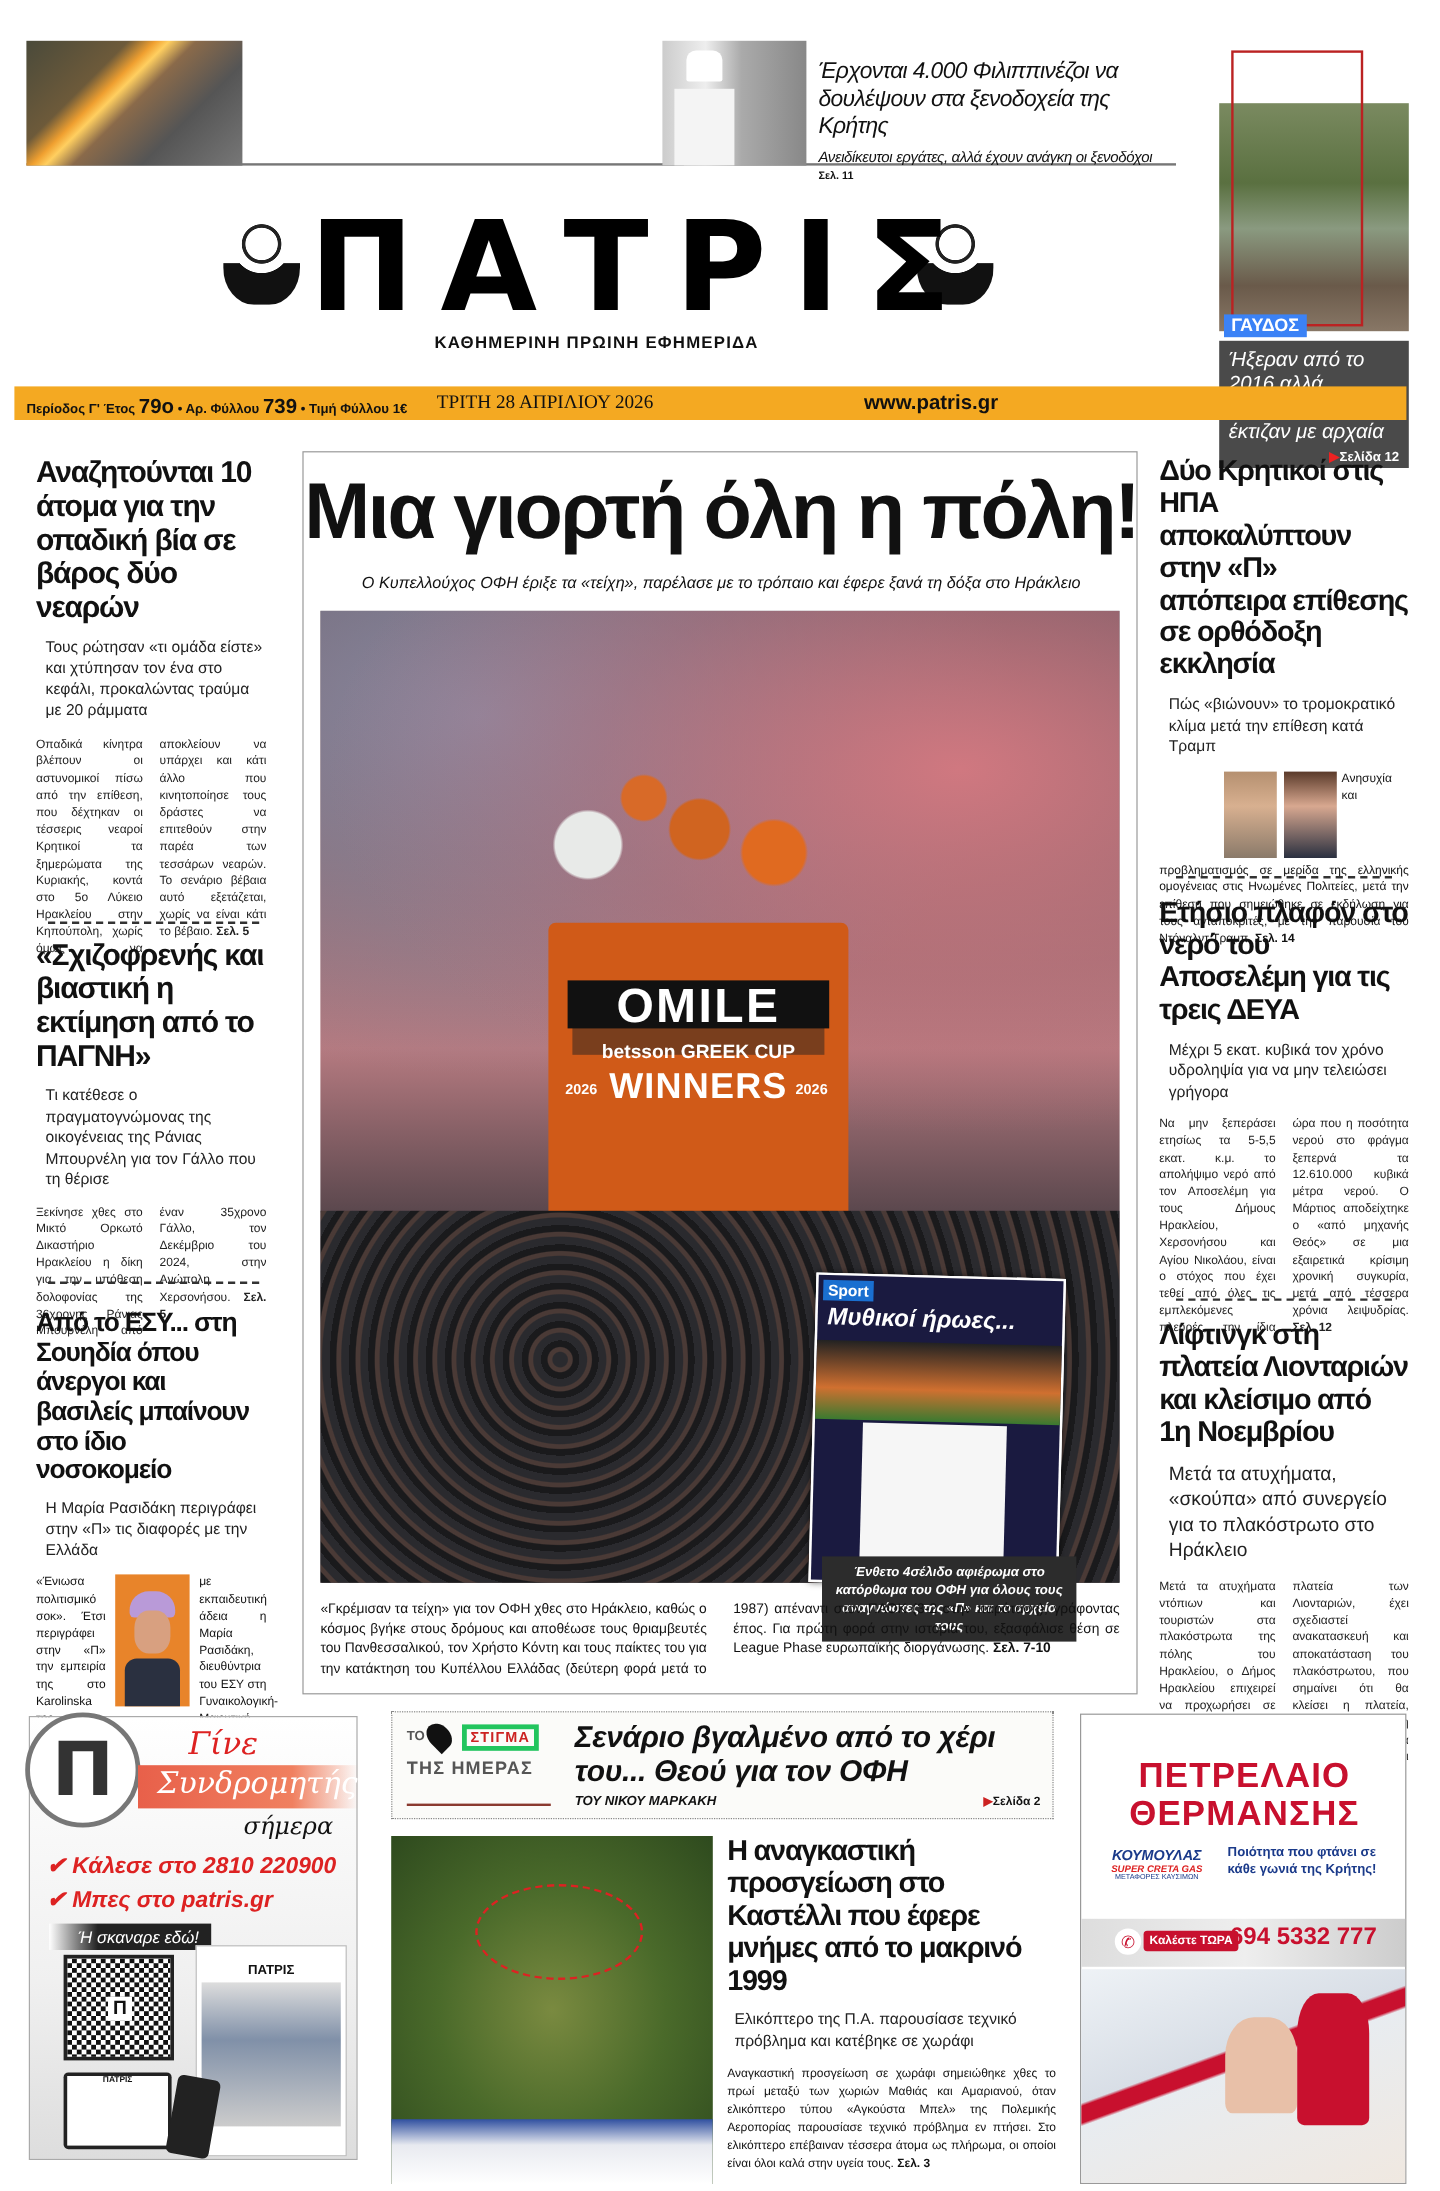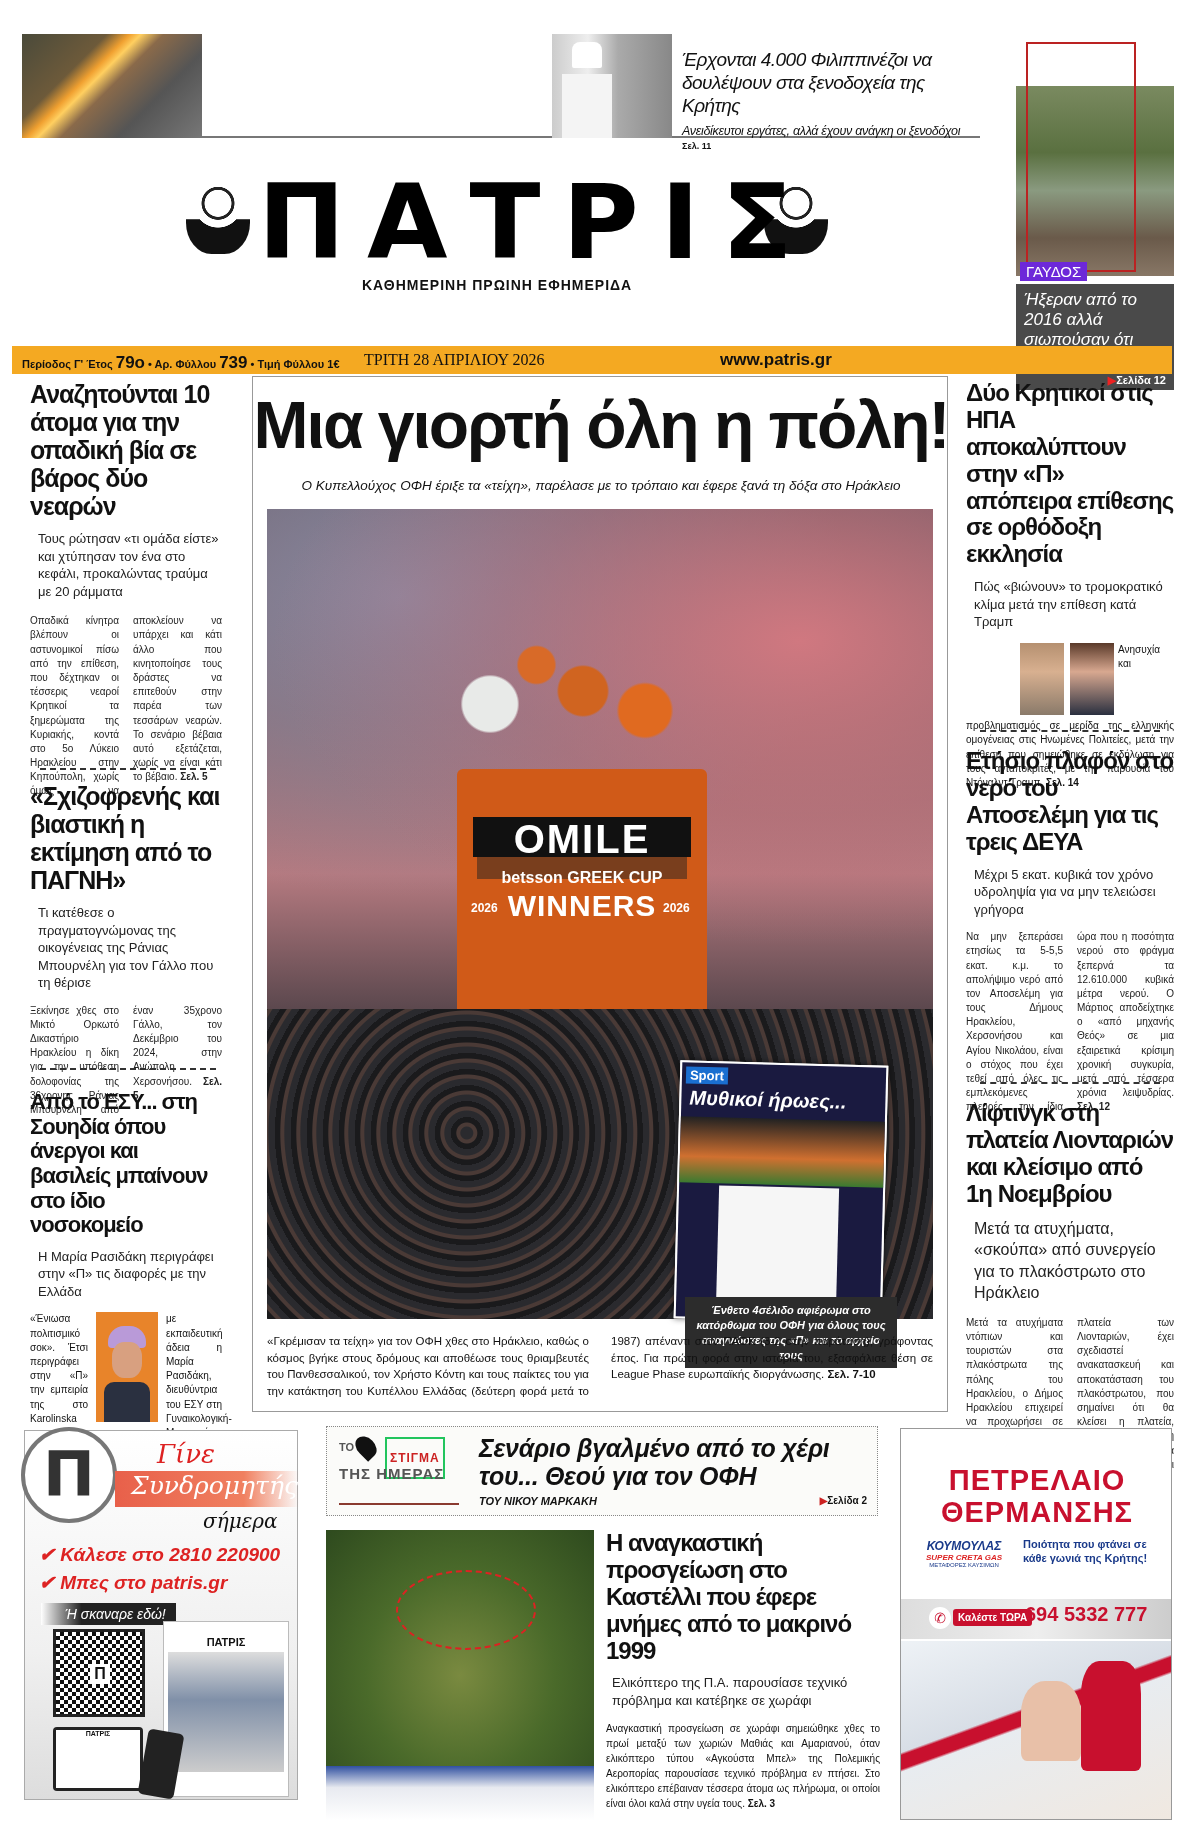--- a/index.html
+++ b/index.html
@@ -22,21 +22,21 @@
   .logo { font-weight: bold; font-size: 104px; letter-spacing: 22px; line-height: 1; color: #000; font-family: "DejaVu Sans", sans-serif; }
   .tagline { font-weight: bold; font-size: 14px; letter-spacing: 1px; }
   .portrait { width: 64px; height: 78px; border-radius: 50% 50% 40% 40%; background: radial-gradient(circle at 50% 35%, #fff 0 22%, #222 23% 27%, #fff 28% 40%, transparent 41%), linear-gradient(#fff 55%, #111 56%); }
 
   
   .band { background: #f4a922; height: 28px; }
   .band-text { font-size: 11px; font-weight: bold; }
 
   
   .gavdos { background: #4a4a4a; }
-  .gavdos-tag { background: #6d28d9; color: #fff; font-size: 15px; padding: 1px 6px; }
+  .gavdos-tag { background: #3b82f6; color: #fff; font-size: 15px; padding: 1px 6px; font-weight: bold; }
   .gavdos-text { color: #fff; font-style: italic; font-size: 17px; line-height: 1.18; }
 
   
   .main-box { border: 1px solid #999; }
   .main-title { font-weight: bold; font-size: 66px; letter-spacing: -2px; text-align: center; }
   .main-sub { font-style: italic; font-size: 13.5px; text-align: center; }
   .main-photo { background: linear-gradient(180deg, #6a5c66 0%, #8a6a70 25%, #b57a80 45%, #4a3e44 65%, #2a2226 100%); }
   .bus { background: #d05a18; border-radius: 6px; }
   .omile { background: #111; color: #fff; font-weight: bold; font-size: 40px; text-align: center; letter-spacing: 2px; }
   .inset { background: #fff; border: 2px solid #fff; box-shadow: 0 0 6px rgba(0,0,0,0.6); }
@@ -79,21 +79,21 @@
       <span style="color:#e22;">▶</span><span>Σελίδα 12</span>
     </div>
   </div>
 </div>
 
 <div class="abs portrait" style="left:186px;top:176px;"></div>
 <div class="abs portrait" style="left:764px;top:176px;"></div>
 <div class="abs logo" style="left:258px;top:170px;">ΠΑΤΡΙΣ</div>
 <div class="abs tagline" style="left:362px;top:277px;">ΚΑΘΗΜΕΡΙΝΗ ΠΡΩΙΝΗ ΕΦΗΜΕΡΙΔΑ</div>
 
-<div class="abs band" style="left:12px;top:322px;width:1160px;margin-top:24px;">
+<div class="abs band" style="left:12px;top:322px;width:1160px;">
   <div class="abs band-text" style="left:10px;top:7px;">
     <span>Περίοδος Γ' Έτος</span>
     <span style="font-size:17px;">79ο</span>
     <span>• Αρ. Φύλλου</span>
     <span style="font-size:17px;">739</span>
     <span>• Τιμή Φύλλου 1€</span>
   </div>
   <div class="abs" style="left:352px;top:5px;font-family:'Liberation Serif',serif;font-size:16px;">ΤΡΙΤΗ 28 ΑΠΡΙΛΙΟΥ 2026</div>
   <div class="abs" style="left:708px;top:4px;font-size:17px;font-weight:bold;">www.patris.gr</div>
 </div>
@@ -204,21 +204,21 @@
   </div>
   <div class="abs" style="left:28px;top:296px;width:90px;height:64px;background:#222;border-radius:4px;padding:3px;">
     <div style="background:#fff;width:100%;height:100%;font-size:7px;font-weight:bold;text-align:center;">ΠΑΤΡΙΣ</div>
   </div>
   <div class="abs" style="left:118px;top:300px;width:36px;height:66px;background:#222;border-radius:5px;transform:rotate(10deg);"></div>
 </div>
 
 <div class="abs stigma" style="left:326px;top:1426px;width:552px;height:90px;">
   <div class="abs" style="left:12px;top:14px;font-weight:bold;font-size:11px;color:#555;">ΤΟ</div>
   <div class="abs" style="left:30px;top:8px;width:18px;height:24px;background:#111;border-radius:50% 50% 50% 0;transform:rotate(-45deg);"></div>
-  <div class="abs" style="left:58px;top:10px;border:2px solid #22c55e;color:#c22;font-weight:bold;font-size:12px;padding:12px 3px;letter-spacing:1px;">ΣΤΙΓΜΑ</div>
+  <div class="abs" style="left:58px;top:10px;border:4px solid #22c55e;color:#c22;font-weight:bold;font-size:12px;padding:0 3px;letter-spacing:1px;">ΣΤΙΓΜΑ</div>
   <div class="abs" style="left:12px;top:38px;font-weight:bold;font-size:15px;color:#555;letter-spacing:1px;">ΤΗΣ ΗΜΕΡΑΣ</div>
   <div class="abs" style="left:12px;top:76px;width:120px;border-top:2px solid #8a3a30;"></div>
   <div class="abs stigma-title" style="left:152px;top:8px;width:396px;font-size:25px;">Σενάριο βγαλμένο από το χέρι του... Θεού για τον ΟΦΗ</div>
   <div class="abs" style="left:152px;top:68px;font-style:italic;font-weight:bold;font-size:11px;">ΤΟΥ ΝΙΚΟΥ ΜΑΡΚΑΚΗ</div>
   <div class="abs" style="right:10px;top:68px;font-weight:bold;font-size:10px;"><span style="color:#c22;">▶</span><span>Σελίδα 2</span></div>
 </div>
 
 <div class="abs photo" style="left:326px;top:1530px;width:268px;height:290px;background:radial-gradient(ellipse at 50% 50%,#7a8a40 0%,#4a6a2a 50%,#2e4a1e 100%);">
   <div class="abs" style="left:70px;top:40px;width:140px;height:80px;border:2px dashed #d22;border-radius:50%;"></div>
   <div class="abs" style="left:0;top:236px;width:268px;height:54px;background:linear-gradient(180deg,#3050a0 0%,#e8eaf0 40%,#fff 100%);"></div>

